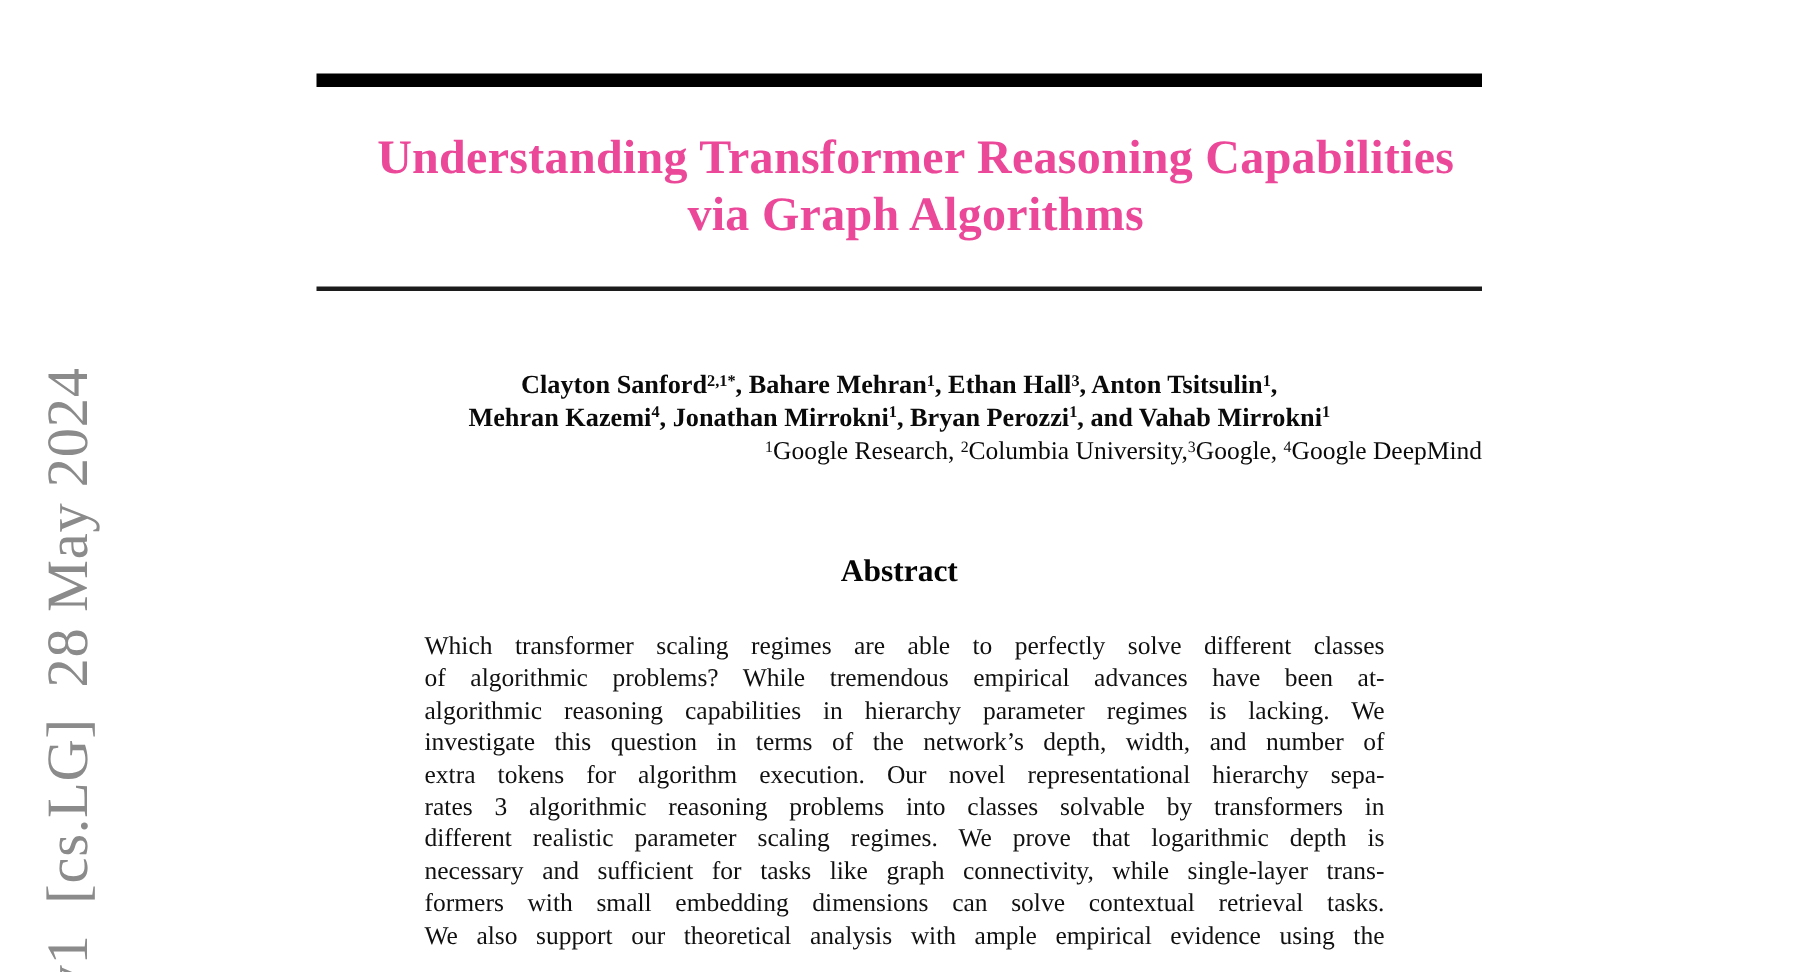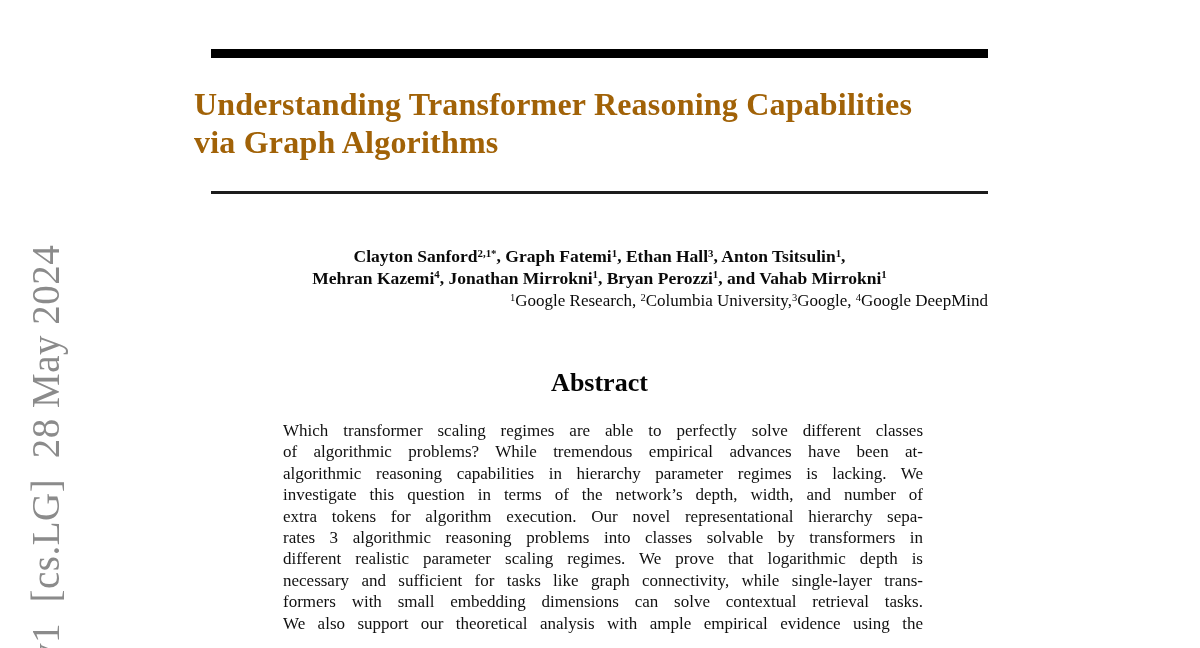--- a/index.html
+++ b/index.html
@@ -33,28 +33,28 @@
   .topbar {
     position: absolute;
     left: 211px;
     top: 49px;
     width: 777px;
     height: 9px;
     background: #000000;
   }
   .title-block {
     position: absolute;
-    left: 194px;
+    left: 222px;
     top: 85px;
     width: 777px;
-    text-align: left;
+    text-align: center;
     font-size: 32px;
     font-weight: 700;
     line-height: 38px;
-    color: #a16207;
+    color: #ec4899;
     letter-spacing: 0.2px;
   }
   .rule {
     position: absolute;
     left: 211px;
     top: 191px;
     width: 777px;
     height: 2.5px;
     background: #1c1c1c;
   }
@@ -85,21 +85,21 @@
     position: relative;
     top: -0.5em;
     vertical-align: baseline;
   }
   .abstract-heading {
     position: absolute;
     left: 211px;
     top: 368px;
     width: 777px;
     text-align: center;
-    font-size: 26px;
+    font-size: 21px;
     font-weight: 700;
     color: #050505;
   }
   .abstract-body {
     position: absolute;
     left: 283px;
     top: 420px;
     width: 640px;
     font-size: 17px;
     line-height: 21.4px;
@@ -122,21 +122,21 @@
 
   <div class="title-block">
     <div>Understanding Transformer Reasoning Capabilities</div>
     <div>via Graph Algorithms</div>
   </div>
 
   <div class="rule"></div>
 
   <div class="authors-block">
     <div id="author-lines">
-        <div class="author-line"><span>Clayton Sanford</span><span class="sup">2,1*</span>, <span>Graph Fatemi</span><span class="sup">1</span>, <span>Ethan Hall</span><span class="sup">3</span>, <span>Anton Tsitsulin</span><span class="sup">1</span>,</div>
+        <div class="author-line"><span>Clayton Sanford</span><span class="sup">2,1*</span>, <span>Bahare Mehran</span><span class="sup">1</span>, <span>Ethan Hall</span><span class="sup">3</span>, <span>Anton Tsitsulin</span><span class="sup">1</span>,</div>
         <div class="author-line"><span>Mehran Kazemi</span><span class="sup">4</span>, <span>Jonathan Mirrokni</span><span class="sup">1</span>, <span>Bryan Perozzi</span><span class="sup">1</span>, and <span>Vahab Mirrokni</span><span class="sup">1</span></div>
       </div>
     <div class="affil-line" id="affil-line"><span class="sup">1</span>Google Research, <span class="sup">2</span>Columbia University,<span class="sup">3</span>Google, <span class="sup">4</span>Google DeepMind</div>
   </div>
 
   <div class="abstract-heading">Abstract</div>
 
   <div class="abstract-body" id="abstract-lines">
       <div class="abs-line">Which transformer scaling regimes are able to perfectly solve different classes</div>
       <div class="abs-line">of algorithmic problems?  While tremendous empirical advances have been at-</div>

